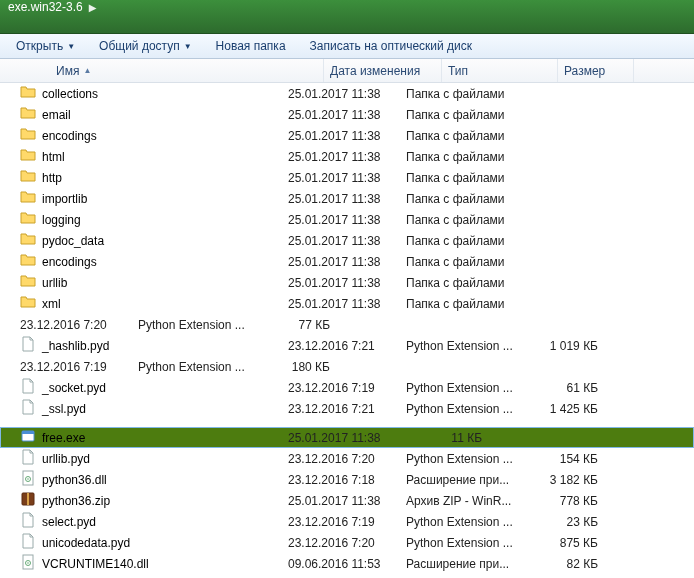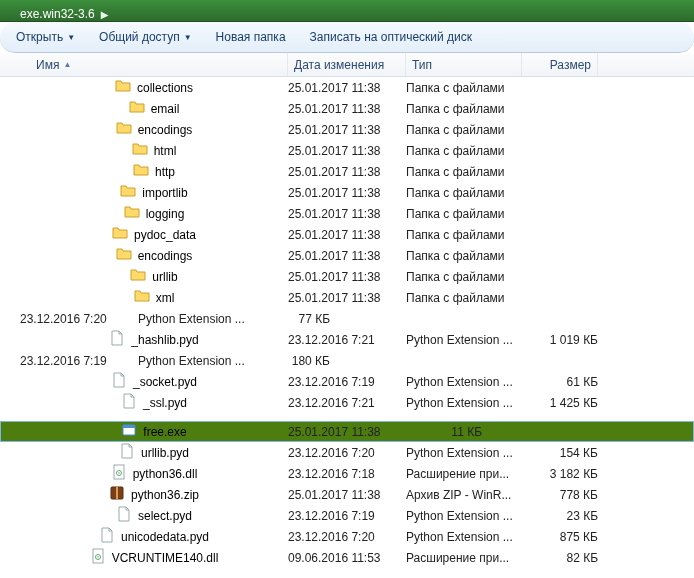--- a/index.html
+++ b/index.html
@@ -1,49 +1,49 @@
 <!DOCTYPE html>
 <html><head>
 <meta charset="utf-8">
 <style>
   * { margin: 0; padding: 0; box-sizing: border-box; font-family: "Segoe UI", Tahoma, sans-serif; }
   body { width: 694px; height: 578px; background: #fff; overflow: hidden; font-size: 12px; color: #000; }
   .breadcrumb-bar {
-    height: 22px; background: linear-gradient(#3c8f3c, #2d6b2d);
+    height: 34px; background: linear-gradient(#3c8f3c, #2d6b2d);
     border-bottom: 1px solid #205020;
-    display: flex; align-items: flex-end; padding: 0 20px; color: #fff;
+    display: flex; align-items: flex-start; padding: 0 8px; color: #fff;
   }
   .breadcrumb-bar .crumb { display: flex; align-items: center; gap: 6px; }
   .breadcrumb-bar .arrow { font-size: 10px; opacity: .9; }
   .toolbar {
-    height: 31px; background: linear-gradient(#f5faff, #e3eef9);
+    height: 25px; background: linear-gradient(#f5faff, #e3eef9);
     border-bottom: 1px solid #b8c9db;
-    display: flex; align-items: center; gap: 4px; padding: 0 6px; border-radius: 15px;
+    display: flex; align-items: center; gap: 4px; padding: 0 6px;
   }
   .tbtn {
     padding: 4px 10px; color: #1a3e6e; border-radius: 2px; display: flex;
     align-items: center; gap: 4px; cursor: default;
   }
   .tbtn .dd { font-size: 8px; color: #1a3e6e; }
   .header-row {
     height: 24px; display: flex; align-items: center;
     background: linear-gradient(#fcfcfd, #f1f4f8);
     border-bottom: 1px solid #d9e0e8; color: #2b4a74; font-size: 12px;
   }
   .hcell { padding: 0 6px; display: flex; align-items: center; gap: 4px; height: 100%; border-right: 1px solid #e2e8ef; }
   .hcell.sort .tri { font-size: 8px; color: #5a7aa4; }
-  .c-name { width: 288px; padding-left: 36px; }
+  .c-name { width: 288px; padding-left: 20px; margin-left: 36px; }
   .c-date { width: 118px; }
   .c-type { width: 116px; }
-  .c-size { width: 76px; text-align: right; justify-content: flex-end; }
+  .c-size { width: 76px; text-align: right; justify-content: flex-start; }
   .file-list { height: calc(578px - 22px - 34px - 24px); overflow: hidden; }
   .row { height: 21px; display: flex; align-items: center; padding-left: 20px; }
   .row.selected { background: #4d7c0f; outline: 1px solid #7fb8e6; outline-offset: -1px; margin-top: 8px; }
   .cell { overflow: hidden; white-space: nowrap; text-overflow: ellipsis; }
-  .cell.name { width: 268px; display: flex; align-items: center; gap: 6px; justify-content: center; }
+  .cell.name { width: 268px; display: flex; align-items: center; gap: 6px; }
   .cell.date { width: 118px; color: #222; }
   .cell.type { width: 116px; color: #222; }
   .cell.size { width: 76px; text-align: right; color: #222; }
   .icon { width: 16px; height: 16px; flex: 0 0 16px; }
 </style>
 </head>
 <body>
 
 <div class="breadcrumb-bar">
   <div class="crumb">

